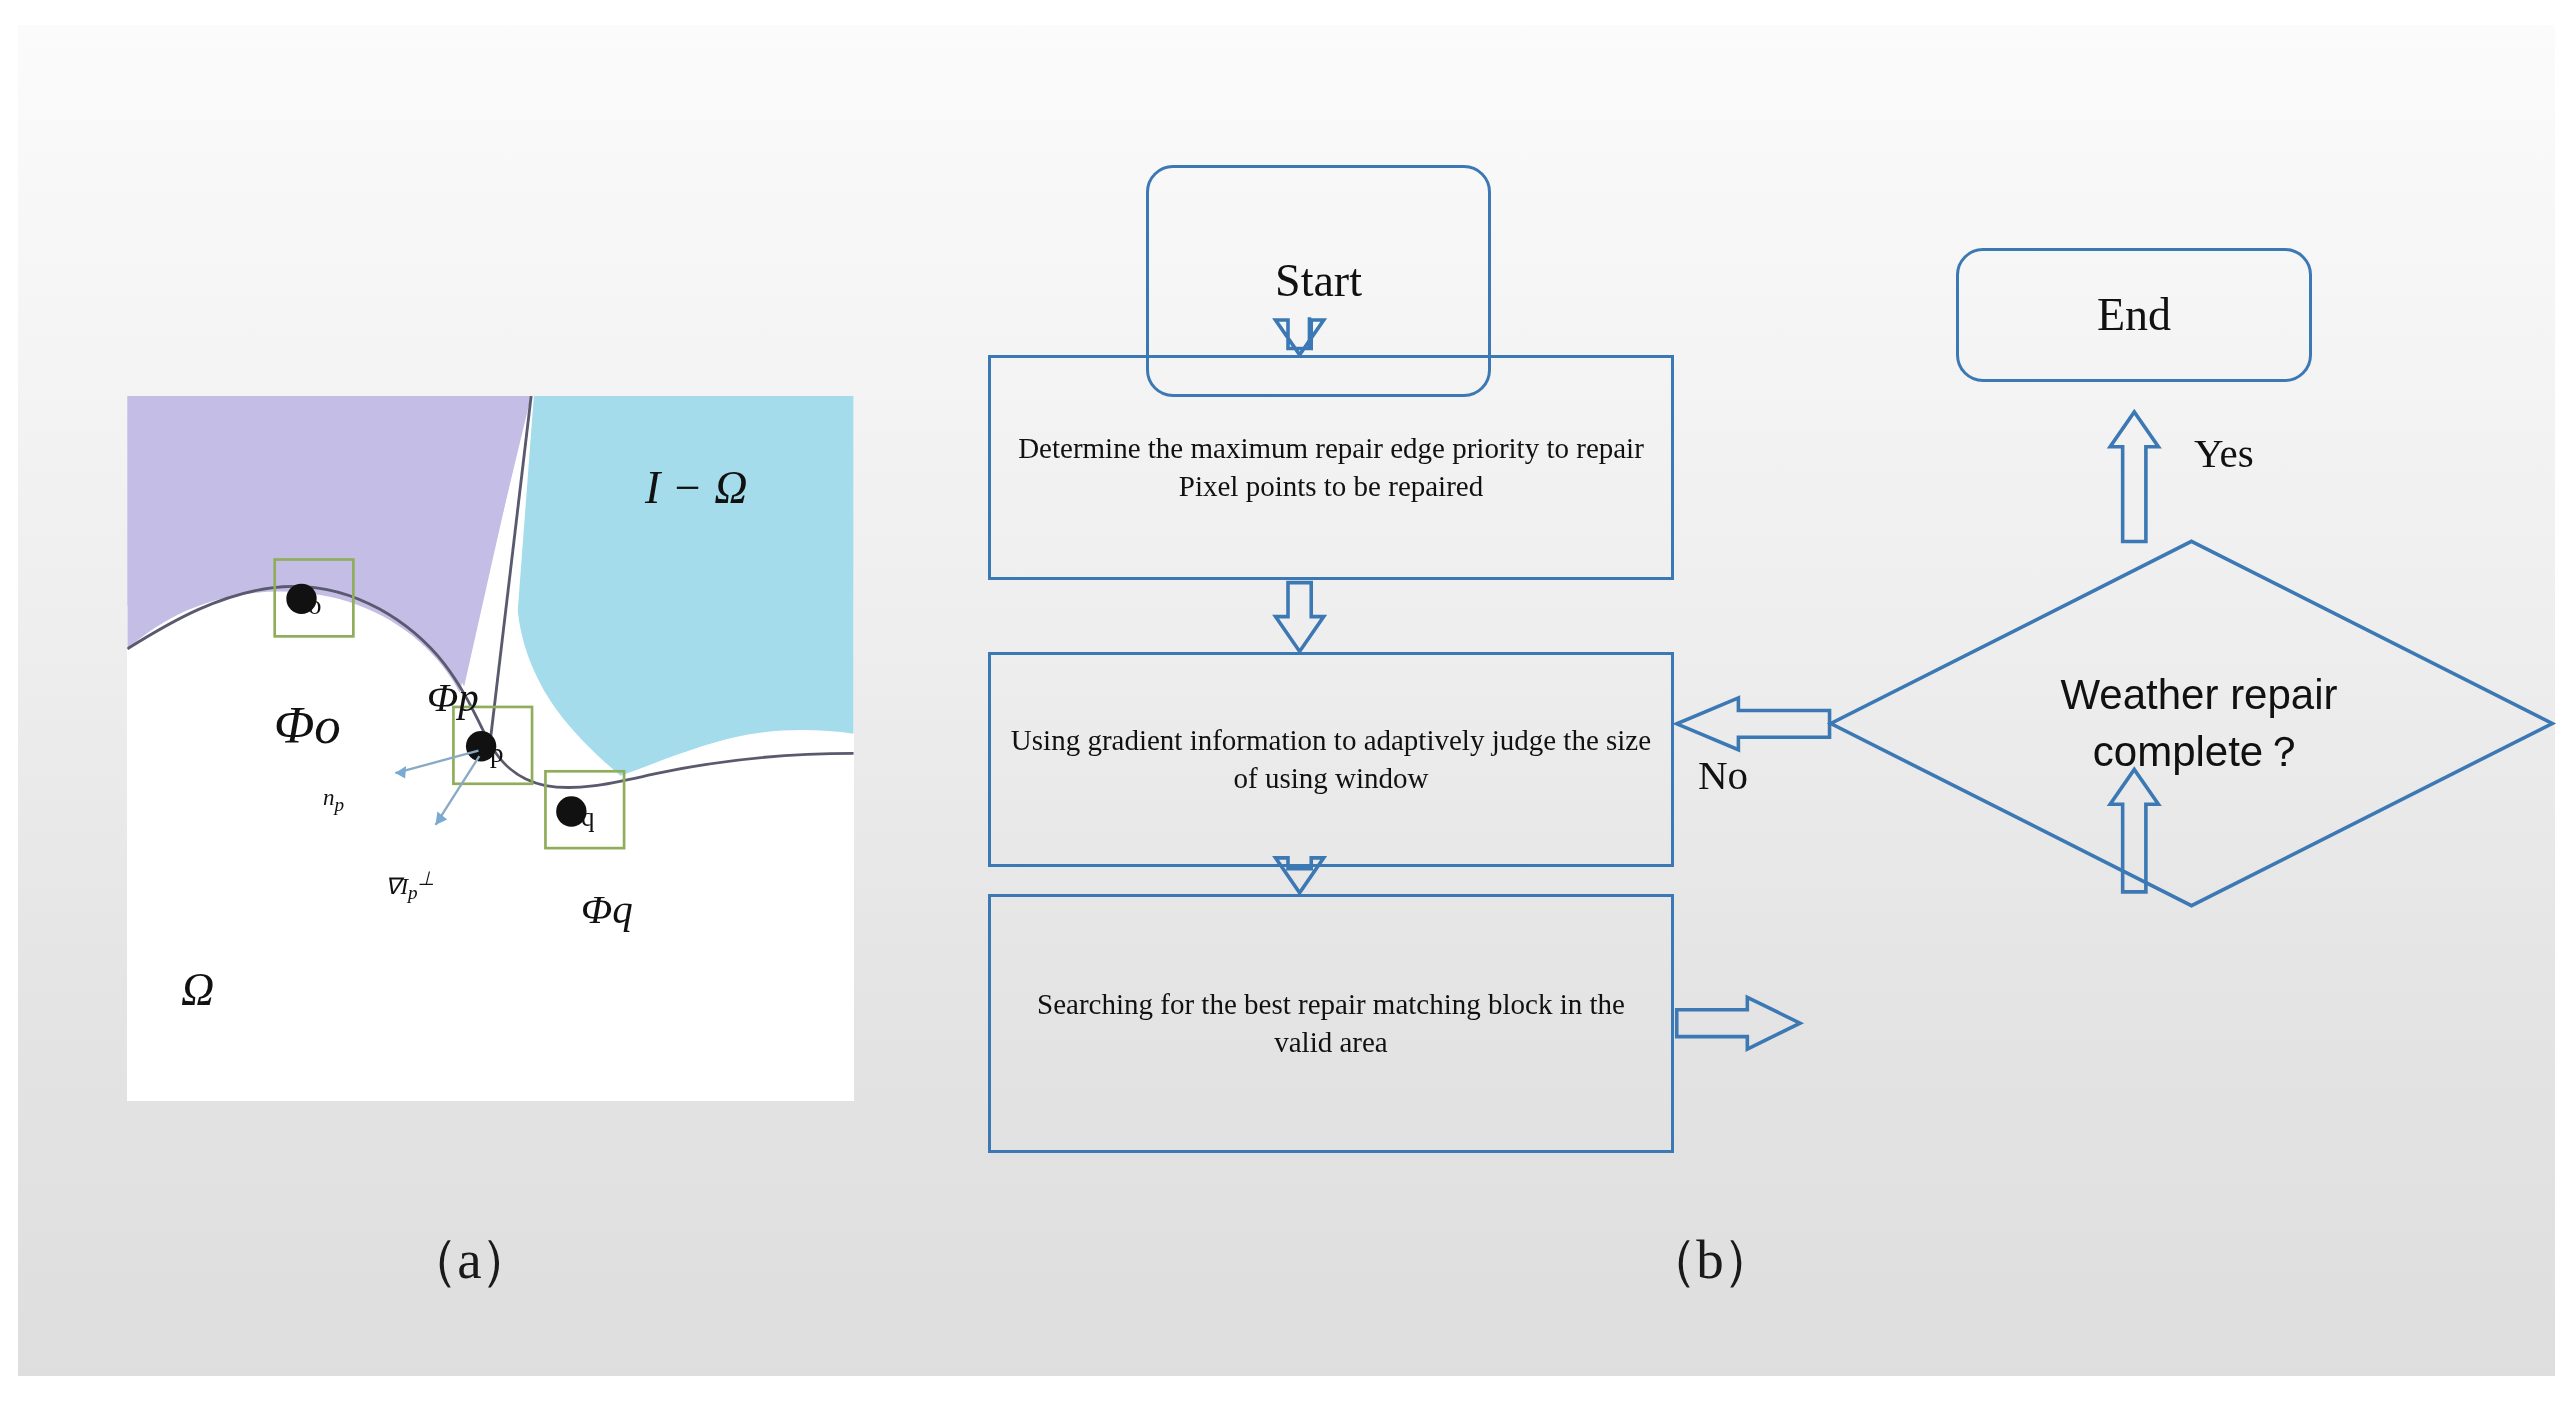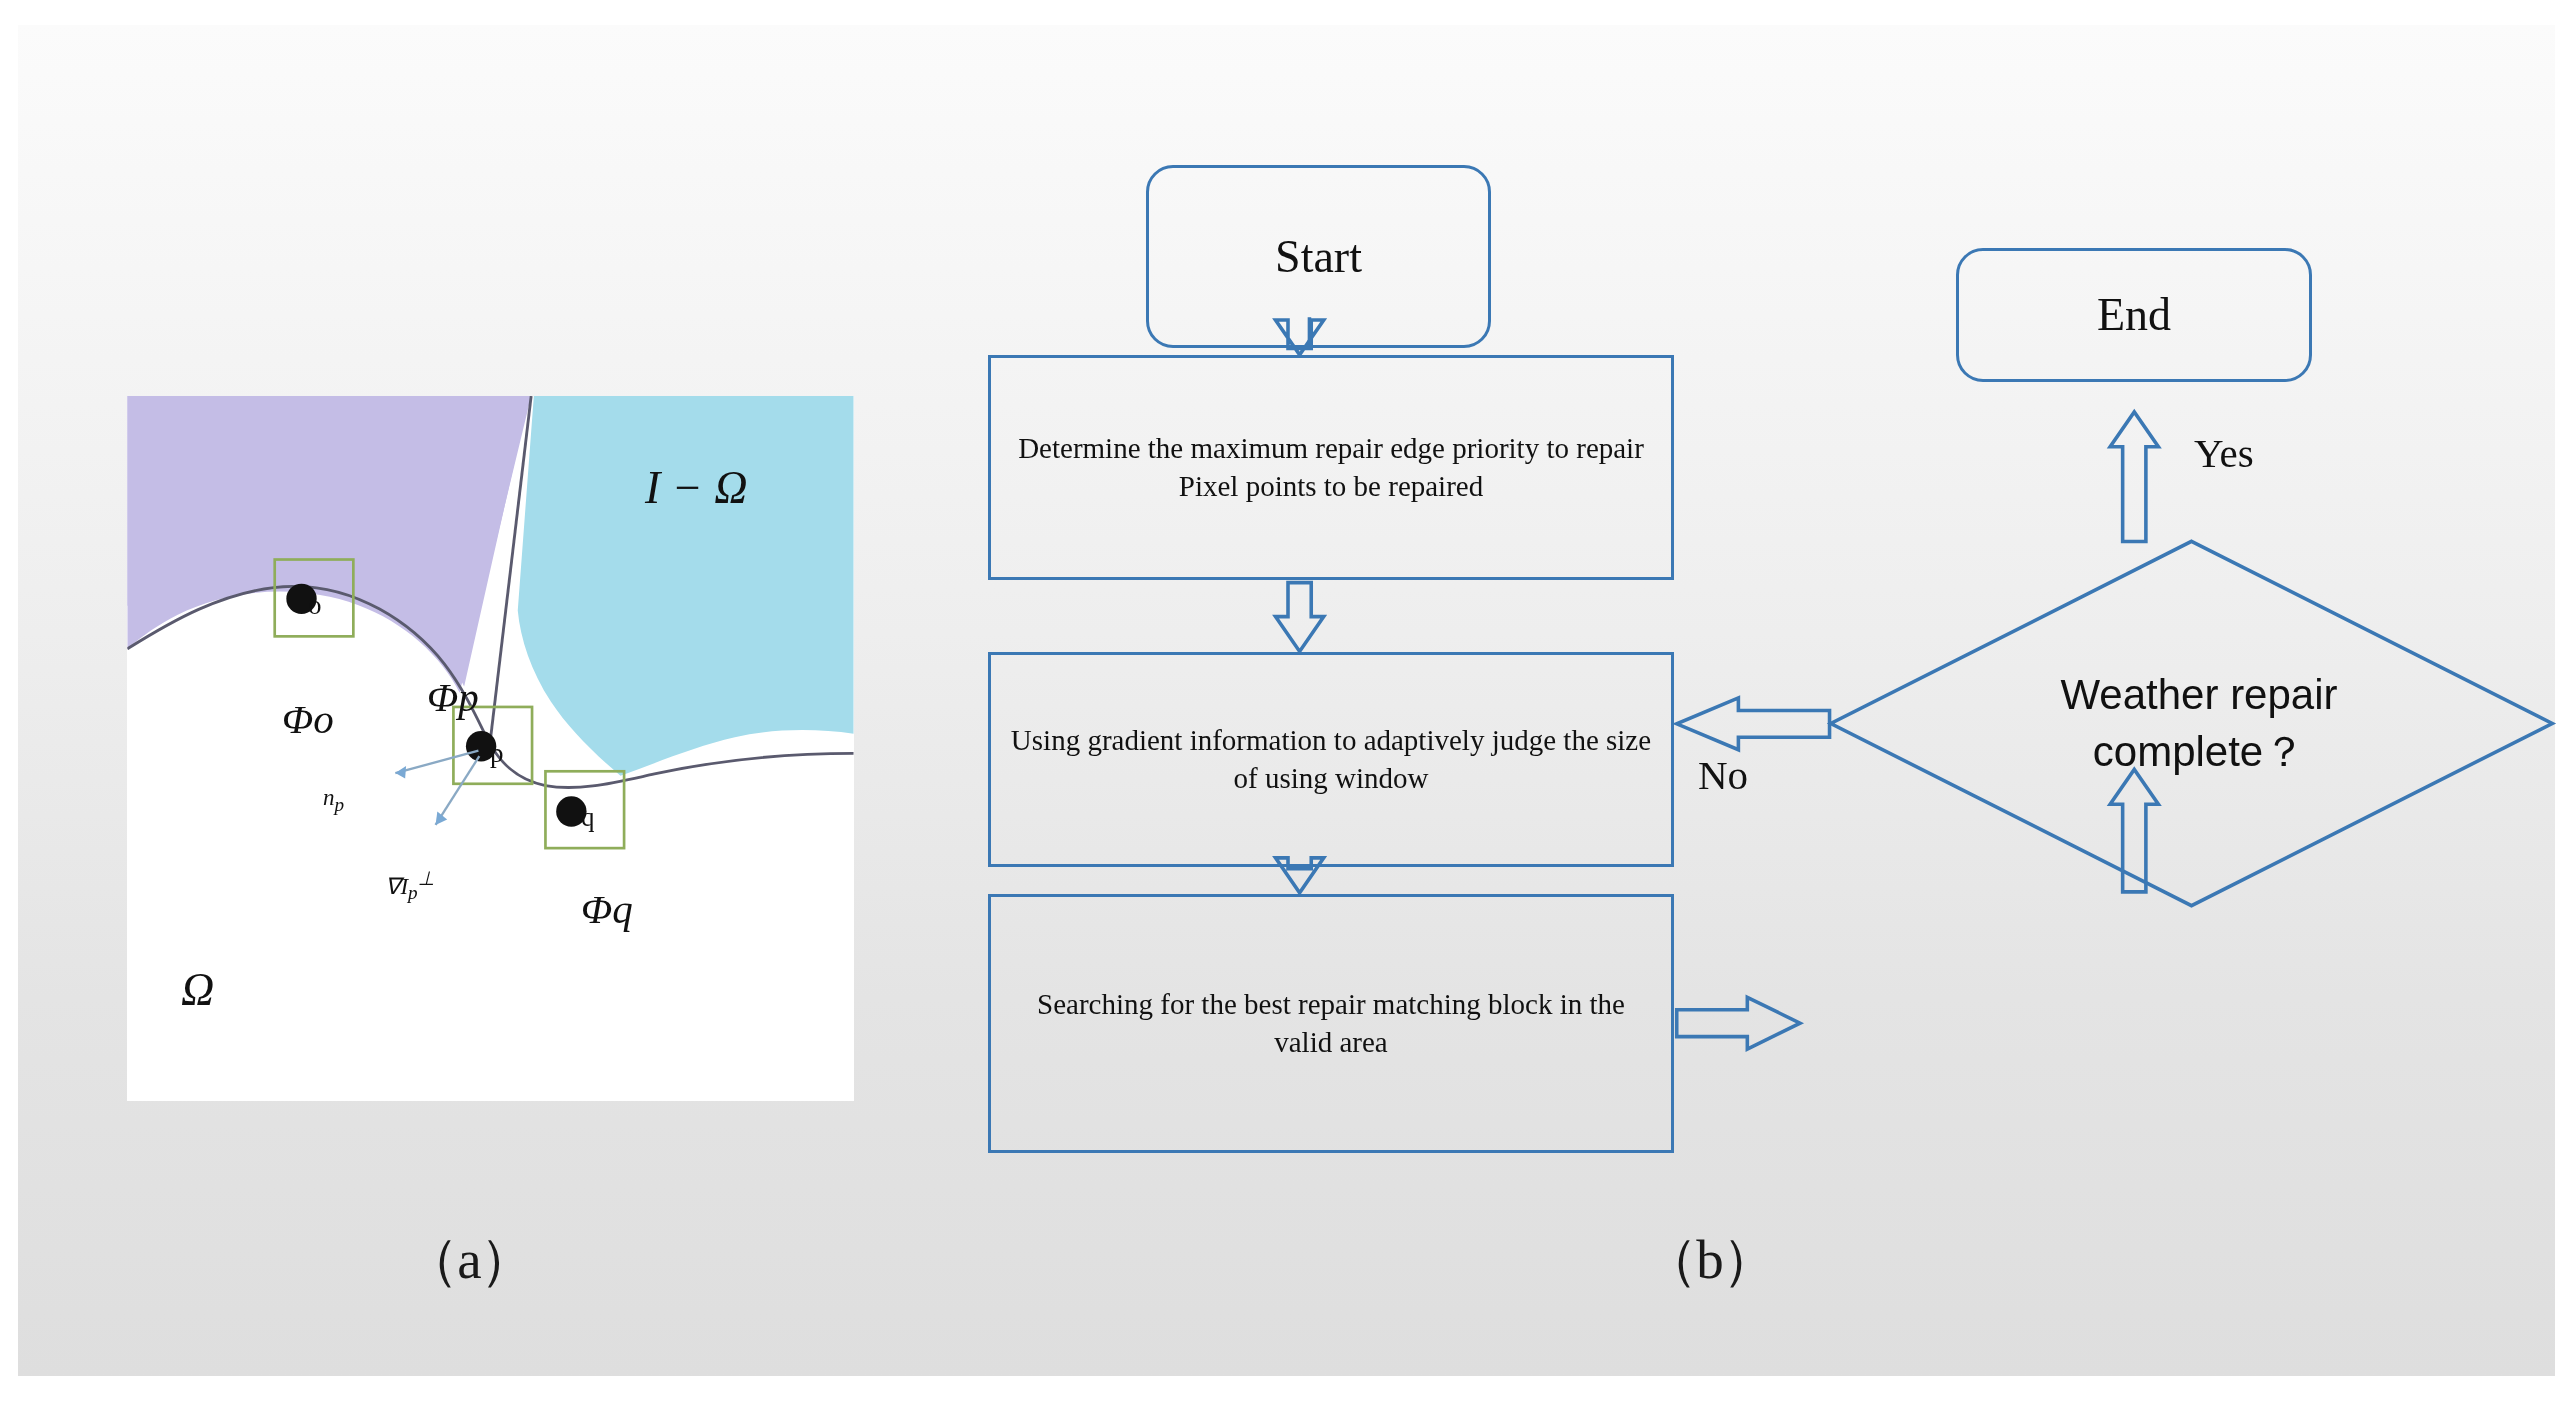--- a/index.html
+++ b/index.html
@@ -108,37 +108,37 @@
           <line x1="394" y1="403" x2="345" y2="480" stroke="#8aa9c4" stroke-width="2.6"></line>
           <polygon points="345,480 347,465 358,474" fill="#7aa9d4"></polygon>
         </g>
       </g>
     </svg>
 
     <span class="fa-lbl" style="left:518px;top:34px;font-size:46px;">I − Ω</span>
 
     <span class="fa-lbl" style="left:54px;top:536px;font-size:46px;">Ω</span>
 
-    <span class="fa-lbl" style="left:155px;top:268px;font-size:41px;">Φo</span>
+    <span class="fa-lbl" style="left:147px;top:268px;font-size:53px;">Φo</span>
 
     <span class="fa-lbl" style="left:300px;top:246px;font-size:41px;">Φp</span>
 
     <span class="fa-lbl" style="left:454px;top:458px;font-size:41px;">Φq</span>
 
     <span class="fa-lbl" style="left:181px;top:163px;font-size:27px;font-style:normal;">o</span>
     <span class="fa-lbl" style="left:363px;top:311px;font-size:27px;font-style:normal;">p</span>
     <span class="fa-lbl" style="left:454px;top:375px;font-size:27px;font-style:normal;">q</span>
 
     <span class="fa-lbl" style="left:196px;top:358px;font-size:23px;">n<sub style="font-style:italic;">p</sub></span>
     <span class="fa-lbl" style="left:258px;top:440px;font-size:23px;">∇<i>I</i><sub style="font-style:italic;">p</sub><sup>⊥</sup></span>
   </div>
 
   <div id="flow">
 
-    <div class="node terminator" style="left:1146px;top:165px;width:345px;height:183px;">
+    <div class="node terminator" style="left:1146px;top:165px;width:345px;height:232px;">
       <span class="txt">Start</span>
     </div>
 
     <div class="node process" style="left:988px;top:355px;width:686px;height:225px;">
       <span class="txt">Determine the maximum repair edge priority to repair Pixel points to be repaired</span>
     </div>
 
     <div class="node process" style="left:988px;top:652px;width:686px;height:215px;">
       <span class="txt">Using gradient information to adaptively judge the size of using window</span>
     </div>

